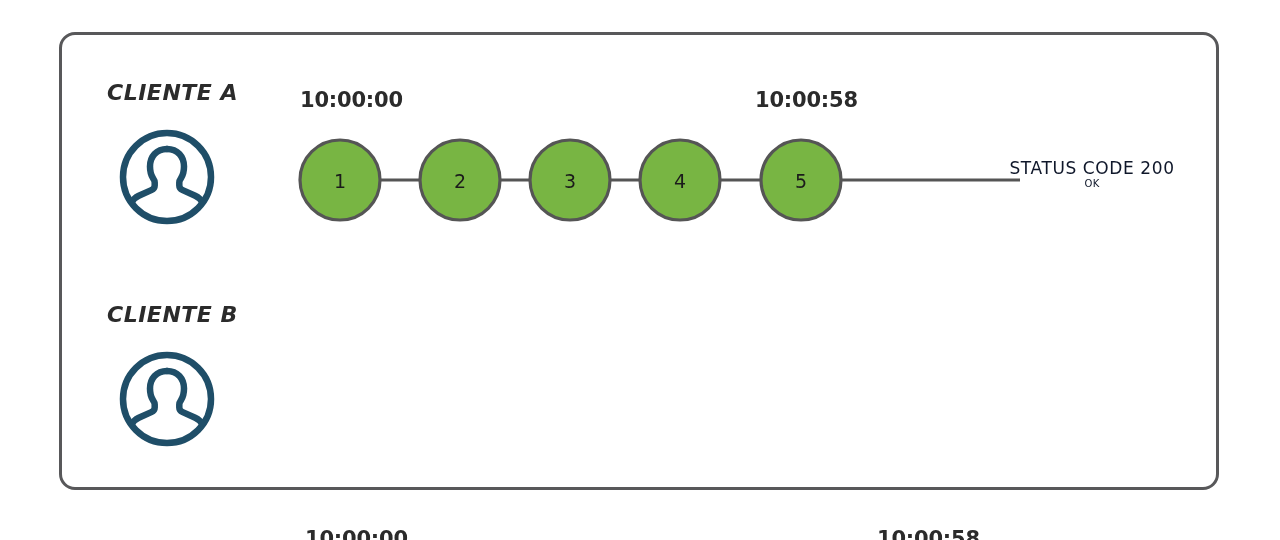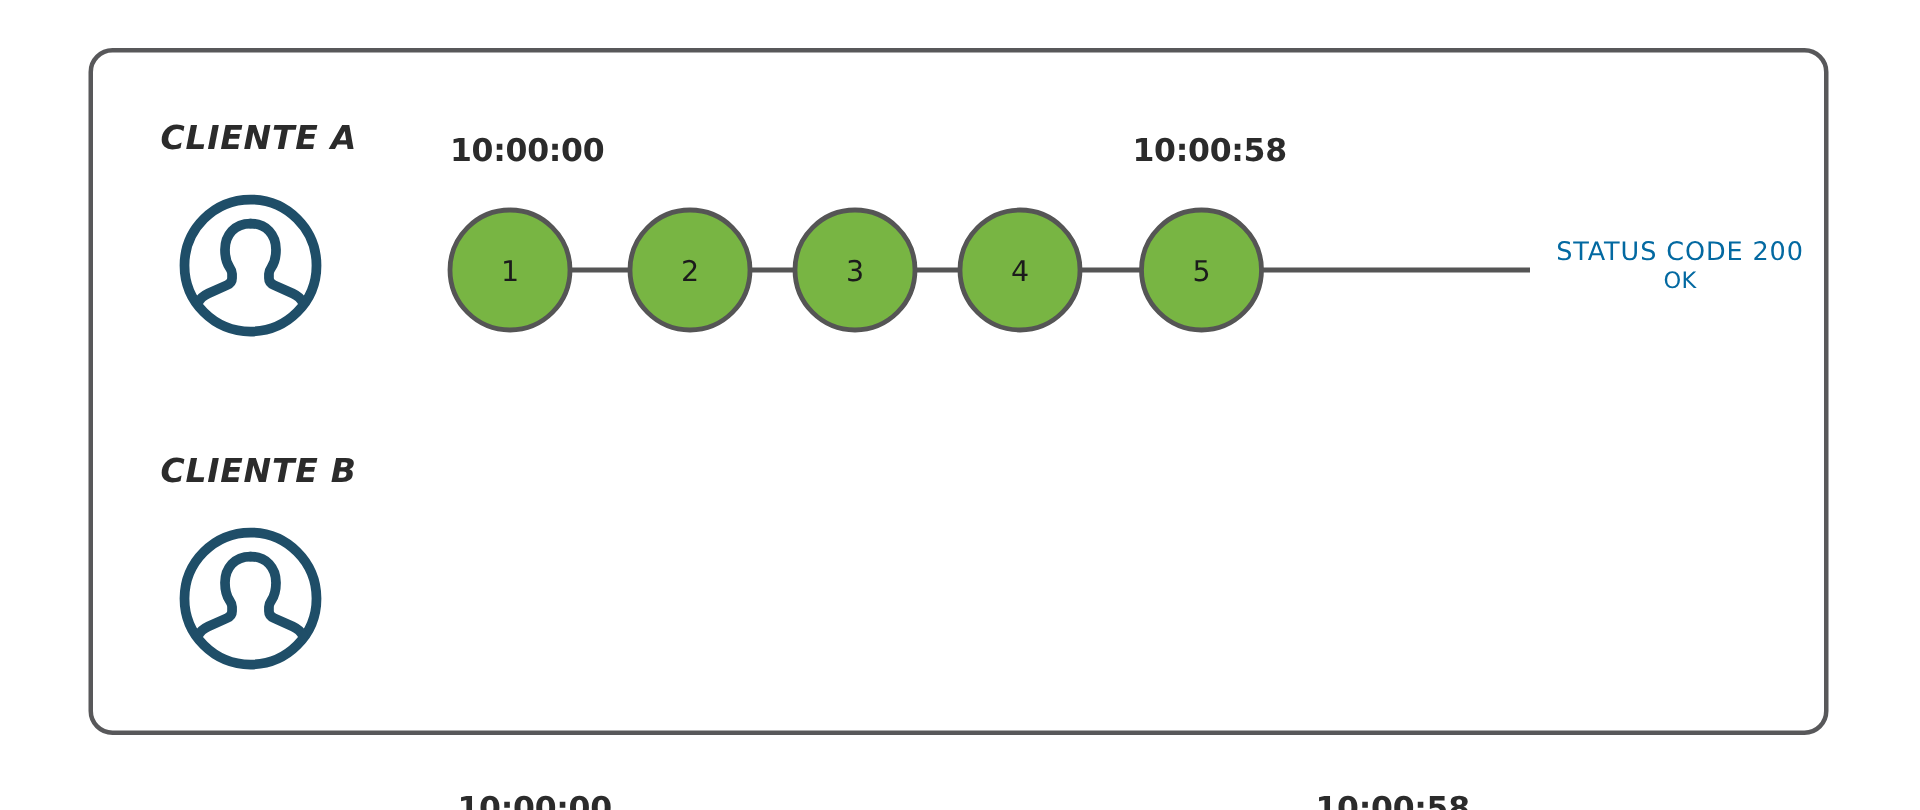--- a/index.html
+++ b/index.html
@@ -102,28 +102,28 @@
     font-family: "DejaVu Sans", sans-serif;
     white-space: nowrap;
   }
   .status .line1 {
     display: block;
     font-size: 17px;
     letter-spacing: 0.6px;
   }
   .status .line2 {
     display: block;
-    font-size: 15px;
+    font-size: 10px;
     letter-spacing: 0.2px;
   }
   .status-ok {
-    left: 1020px;
+    left: 992px;
     top: 158px;
     width: 200px;
-    color: #0369a1;
+    color: #0f172a;
   }
 </style>
 </head>
 <body>
 
 <div id="stage">
 
   <div class="panel"></div>
 
   <div class="row row-a">

